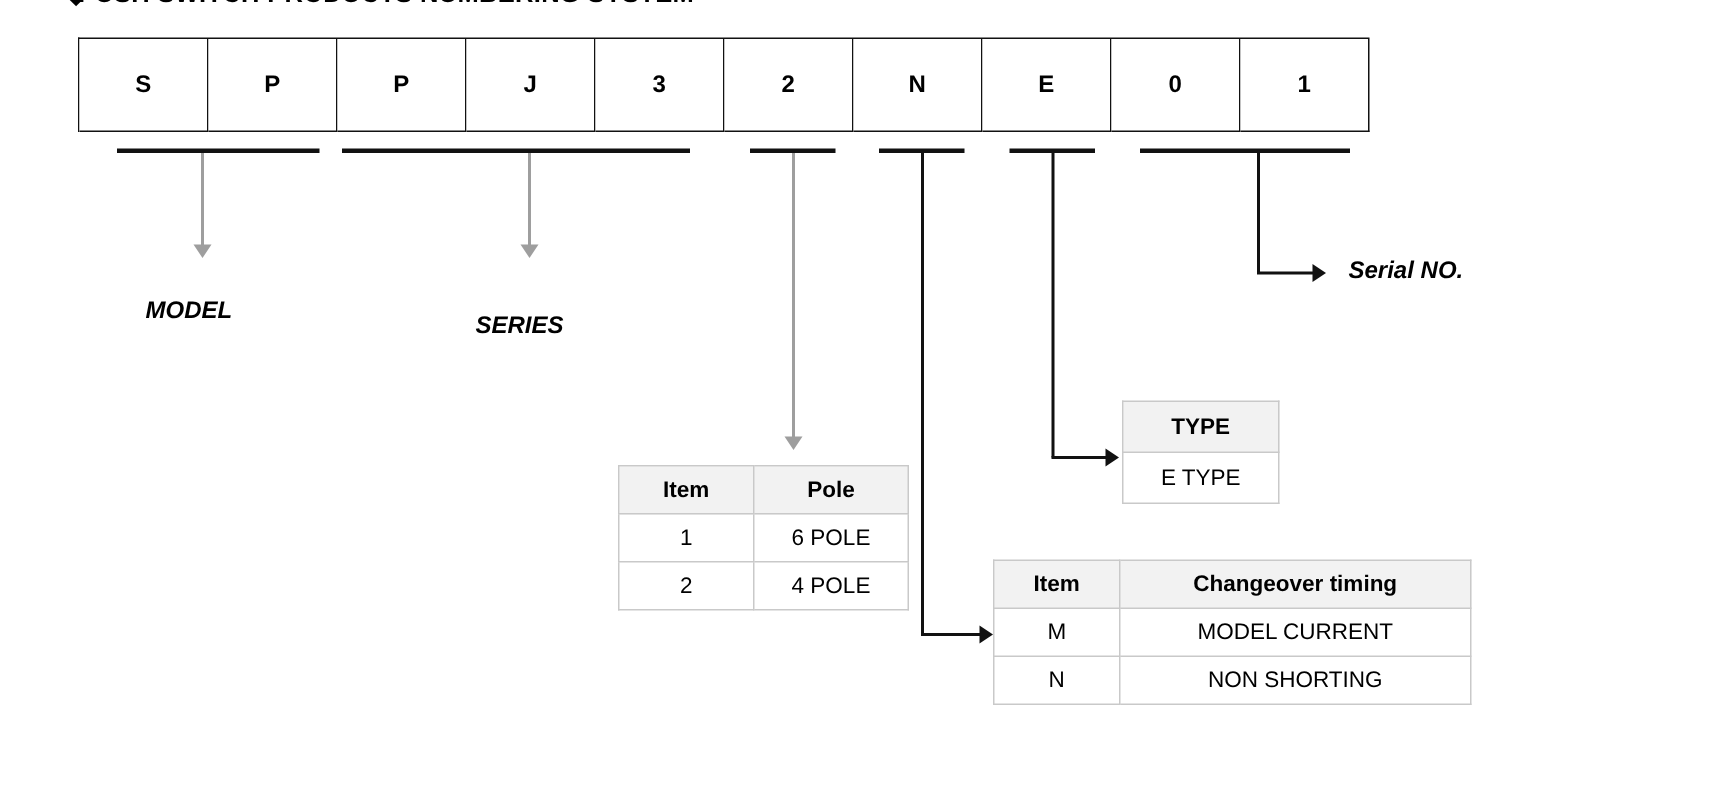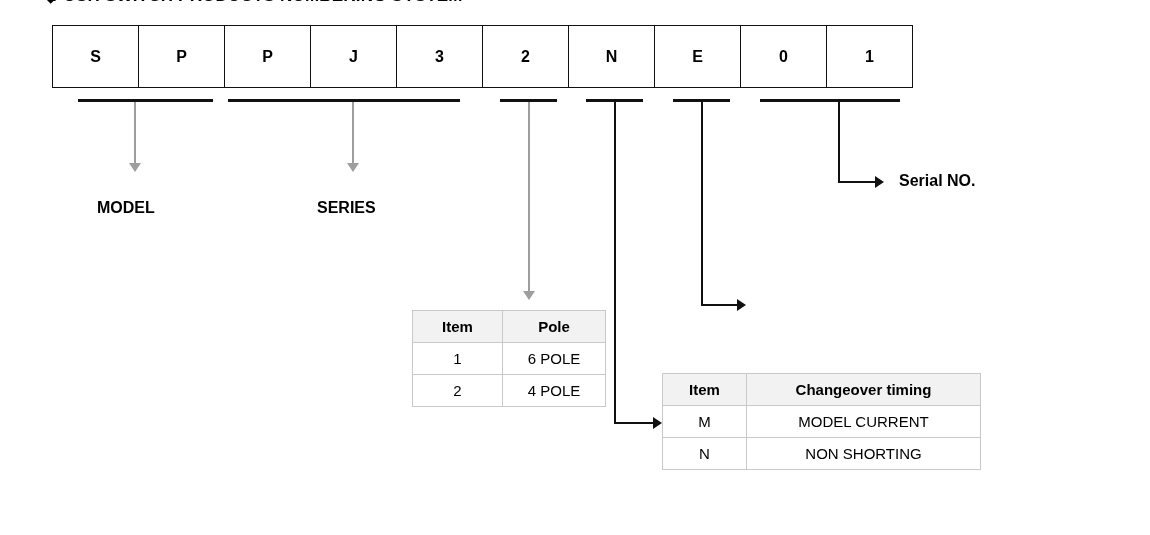--- a/index.html
+++ b/index.html
@@ -87,20 +87,21 @@
     border-bottom: 6px solid transparent;
     border-left: 9px solid #111;
   }
 
   
   .label {
     position: absolute;
     font-size: 16px;
     font-weight: bold;
     white-space: nowrap;
+    font-style: italic;
   }
 
   
   .tbl {
     position: absolute;
     border-collapse: collapse;
     font-size: 15px;
     background: #fff;
   }
   .tbl th, .tbl td {
@@ -144,21 +145,21 @@
   <div class="bar" style="left:586px; width:57px;"></div>
   <div class="bar" style="left:673px; width:57px;"></div>
   <div class="bar" style="left:760px; width:140px;"></div>
 
   <div class="vline-grey" style="left:134px; top:102px; height:62px;"></div>
   <div class="arrowhead-grey-down" style="left:129px; top:163px;"></div>
   <div class="label" style="left:97px; top:199px;">MODEL</div>
 
   <div class="vline-grey" style="left:352px; top:102px; height:62px;"></div>
   <div class="arrowhead-grey-down" style="left:347px; top:163px;"></div>
-  <div class="label" style="left:317px; top:199px;">SERIES</div>
+  <div class="label" style="left:317px; top:209px;">SERIES</div>
 
   <div class="vline-grey" style="left:528px; top:102px; height:190px;"></div>
   <div class="arrowhead-grey-down" style="left:523px; top:291px;"></div>
 
   <div class="vline-black" style="left:614px; top:102px; height:321px;"></div>
   <div class="hline-black" style="left:614px; top:422px; width:44px;"></div>
   <div class="arrowhead-black-right" style="left:653px; top:417px;"></div>
 
   <div class="vline-black" style="left:701px; top:102px; height:203px;"></div>
   <div class="hline-black" style="left:701px; top:304px; width:40px;"></div>
@@ -181,20 +182,32 @@
         <td>1</td>
         <td>6 POLE</td>
       </tr>
       <tr>
         <td>2</td>
         <td>4 POLE</td>
       </tr>
     </tbody>
   </table>
 
+  <table class="tbl single" style="left:748px; top:267px;">
+    <thead>
+      <tr>
+        <th style="width:104px;">TYPE</th>
+      </tr>
+    </thead>
+    <tbody>
+      <tr>
+        <td>E TYPE</td>
+      </tr>
+    </tbody>
+  </table>
 
   <table class="tbl" style="left:662px; top:373px;">
     <thead>
       <tr>
         <th style="width:84px;">Item</th>
         <th style="width:234px;">Changeover timing</th>
       </tr>
     </thead>
     <tbody>
       <tr>

